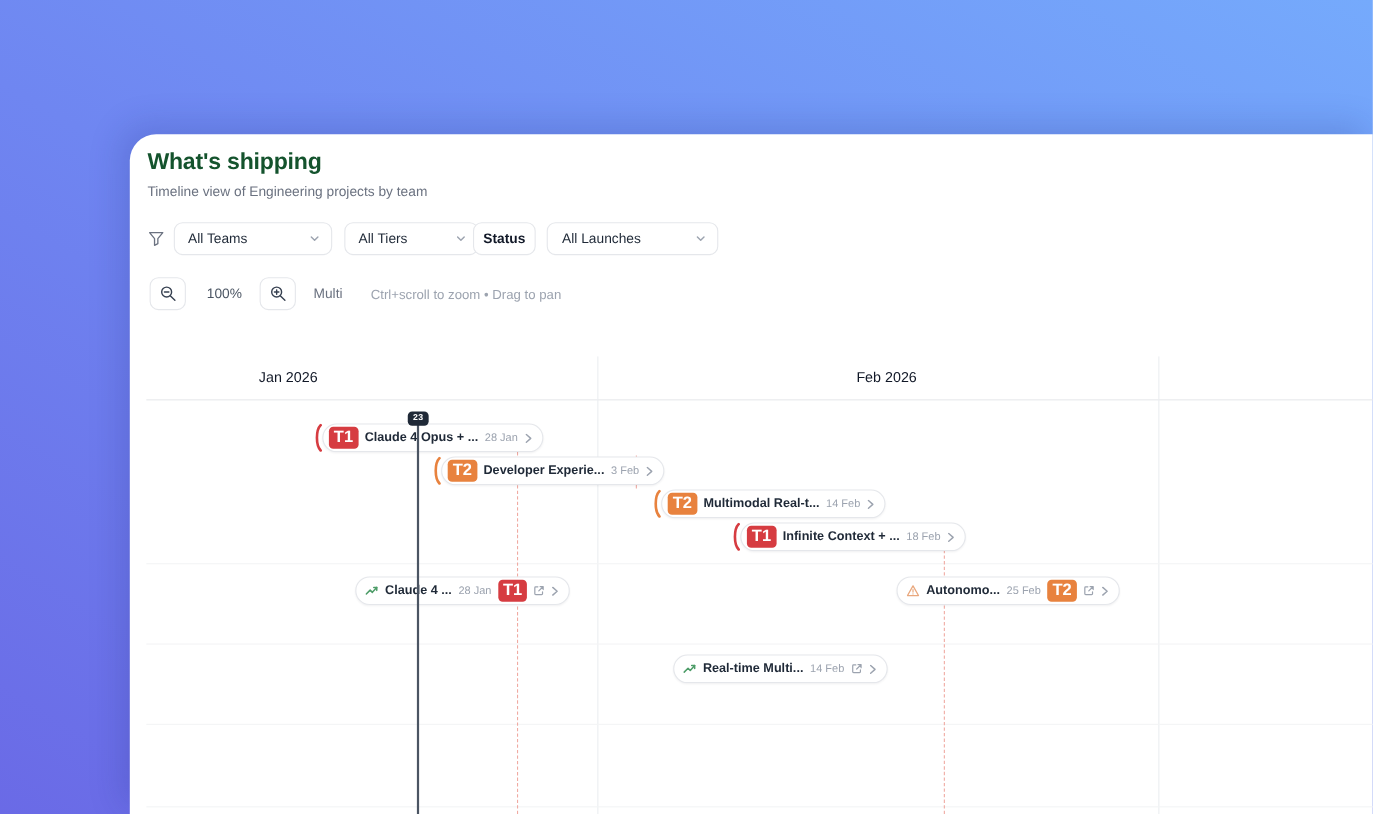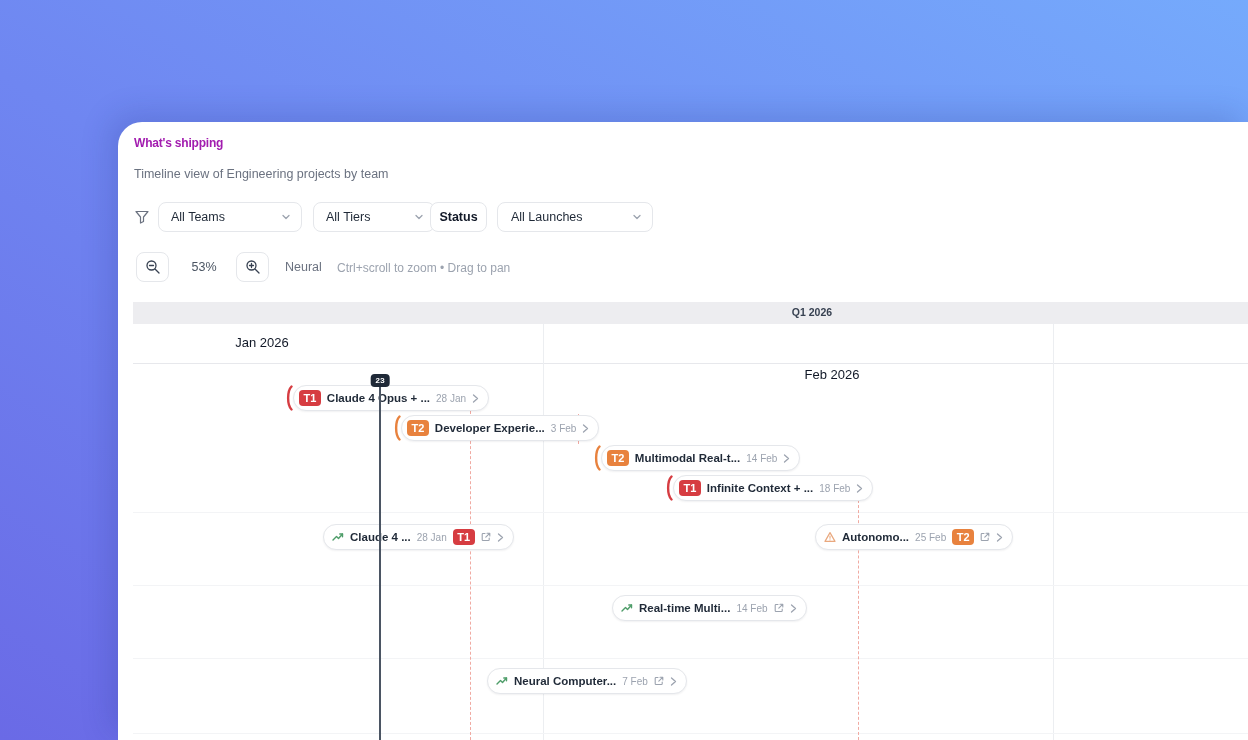--- a/index.html
+++ b/index.html
@@ -6,22 +6,22 @@
   html,body { width:1248px; height:740px; }
   body { font-family:"Liberation Sans","DejaVu Sans",sans-serif; }
   #screen { position:relative; width:1248px; height:740px; overflow:hidden;
             background:linear-gradient(to bottom left,#75aafc 0%,#6f86f1 55%,#6a6ae6 100%); }
 
   
   .card { position:absolute; left:118px; top:122px; width:1130px; height:618px;
           background:#fff; border-top-left-radius:24px;
           box-shadow:-8px -8px 30px rgba(30,40,120,.18); }
 
-  .page-title { position:absolute; left:16px; top:14px; font-size:12px; font-weight:700;
-                color:#a21caf; letter-spacing:-.2px; }
+  .page-title { position:absolute; left:16px; top:14px; font-size:21px; font-weight:700;
+                color:#14532d; letter-spacing:-.2px; }
   .page-subtitle { position:absolute; left:16px; top:45px; font-size:12.5px; color:#6b7280; }
 
   
   .funnel { position:absolute; left:16px; top:87px; width:16px; height:16px; color:#6b7280; }
   .select { position:absolute; top:80px; height:30px; display:flex; align-items:center;
             justify-content:space-between; padding:0 10px 0 12px; background:#fff;
             border:1px solid #e5e7eb; border-radius:8px; cursor:pointer;
             font-size:12.5px; color:#1f2937;text-align:center; }
   .select .chev { width:10px; height:10px; color:#9ca3af; margin-left:10px; flex:0 0 auto; }
   #sel-teams    { left:40px;  width:144px; }
@@ -42,21 +42,21 @@
                 font-size:12.5px; color:#4b5563; }
   .reset-link { position:absolute; left:167px; top:138px; font-size:12.5px; color:#6b7280; cursor:pointer; }
   .zoom-hint { position:absolute; left:219px; top:139px; font-size:12px; color:#9ca3af; }
 
   
   .q1-band { position:absolute; left:15px; top:180px; right:0; height:22px; background:#ededf0; }
   .q1-label { position:absolute; left:679px; top:4px; transform:translateX(-50%);
               font-size:10.5px; font-weight:700; color:#374151; }
   .month-label { position:absolute; top:213px; transform:translateX(-50%);
                  font-size:13px; font-weight:400; color:#111827; }
-  #month-jan { left:144px; } #month-feb { left:714px;margin-top:32px; }
+  #month-jan { left:144px; } #month-feb { left:688px; }
   .month-underline { position:absolute; left:15px; top:241px; right:0; height:1px; background:#e7e8ec; }
   .vline { position:absolute; top:202px; bottom:0; width:1px; background:#eceef1; }
   #vline-feb { left:425px; } #vline-mar { left:935px; }
   .lane-line { position:absolute; left:15px; right:0; height:1px; background:#f3f4f6; }
 
   .dash-line { position:absolute; width:0; border-left:1px dashed #f0aaa2; z-index:1; }
   #dash-a { left:352px; top:289px; bottom:0; }
   #dash-b { left:460px; top:292px; height:30px; }
   #dash-c { left:740px; top:378px; bottom:0; }
 
@@ -67,21 +67,21 @@
                 padding:1.5px 4.5px; border-radius:4px; z-index:7; line-height:1.2;font-family:Liberation Mono, monospace; }
 
   
   .bar-group { position:absolute; display:flex; align-items:center; z-index:3; }
   .bracket { width:8px; height:26px; flex:0 0 auto; margin-right:0; }
   .pill { display:inline-flex; align-items:center; height:26px; gap:6px;
           background:#fff; border:1px solid #e5e7eb; border-radius:13px;
           padding:0 9px 0 5px; box-shadow:0 1px 2px rgba(16,24,40,.06);
           cursor:pointer; white-space:nowrap; }
   .pill.launch { position:absolute; z-index:3; padding:0 9px 0 8px; }
-  .tier-badge { color:#fff; font-size:11px; font-weight:700; padding:2px 4.5px;
+  .tier-badge { color:#fff; font-size:15px; font-weight:700; padding:2px 4.5px;
                 border-radius:4px; line-height:1.1; }
   .tier-t1 { background:#d63c41; } .tier-t2 { background:#e8823e; }
   .bracket.t1 { color:#d63c41; } .bracket.t2 { color:#e8823e; }
   .pill-name { font-size:11.5px; font-weight:600; color:#1f2937;text-align:right; }
   .pill-date { font-size:10px; color:#9ca3af; }
   .icon-12 { width:12px; height:12px; flex:0 0 auto; }
   .icon-10 { width:10px; height:10px; flex:0 0 auto; color:#9ca3af; }
   .chev-r { width:7px; height:9px; color:#9ca3af; flex:0 0 auto; }
   .trend { color:#4e9d69; } .warn { color:#e9a87e; }
 </style>
@@ -154,32 +154,29 @@
       <svg class="chev">
           <use href="#i-chevdown"></use>
         </svg>
     </div>
 
     <div class="zoom-btn" id="zoom-out">
       <svg width="16" height="16">
           <use href="#i-zoomout"></use>
         </svg>
     </div>
-    <div class="zoom-level">53%</div>
+    <div class="zoom-level">100%</div>
     <div class="zoom-btn" id="zoom-in">
       <svg width="16" height="16">
           <use href="#i-zoomin"></use>
         </svg>
     </div>
-    <div class="reset-link">Neural</div>
+    <div class="reset-link">Multi</div>
     <div class="zoom-hint">Ctrl+scroll to zoom • Drag to pan</div>
 
-    <div class="q1-band">
-      <div class="q1-label">Q1 2026</div>
-    </div>
     <div class="month-label" id="month-jan">Jan 2026</div>
     <div class="month-label" id="month-feb">Feb 2026</div>
     <div class="month-underline"></div>
 
     <div class="vline" id="vline-feb"></div>
     <div class="vline" id="vline-mar"></div>
     <div class="lane-line" style="top:390px"></div>
     <div class="lane-line" style="top:463px"></div>
     <div class="lane-line" style="top:536px"></div>
     <div class="lane-line" style="top:611px"></div>
@@ -284,28 +281,15 @@
       <span class="pill-name">Real-time Multi...</span>
       <span class="pill-date">14 Feb</span>
       <svg class="icon-10">
           <use href="#i-extlink"></use>
         </svg>
       <svg class="chev-r">
           <use href="#i-chevright"></use>
         </svg>
     </div>
 
-    <div class="pill launch" style="left:369px;top:546px">
-      <svg class="icon-12 trend">
-          <use href="#i-trend"></use>
-        </svg>
-      <span class="pill-name">Neural Computer...</span>
-      <span class="pill-date">7 Feb</span>
-      <svg class="icon-10">
-          <use href="#i-extlink"></use>
-        </svg>
-      <svg class="chev-r">
-          <use href="#i-chevright"></use>
-        </svg>
-    </div>
 
   </div>
 </div>
 
 </body></html>

